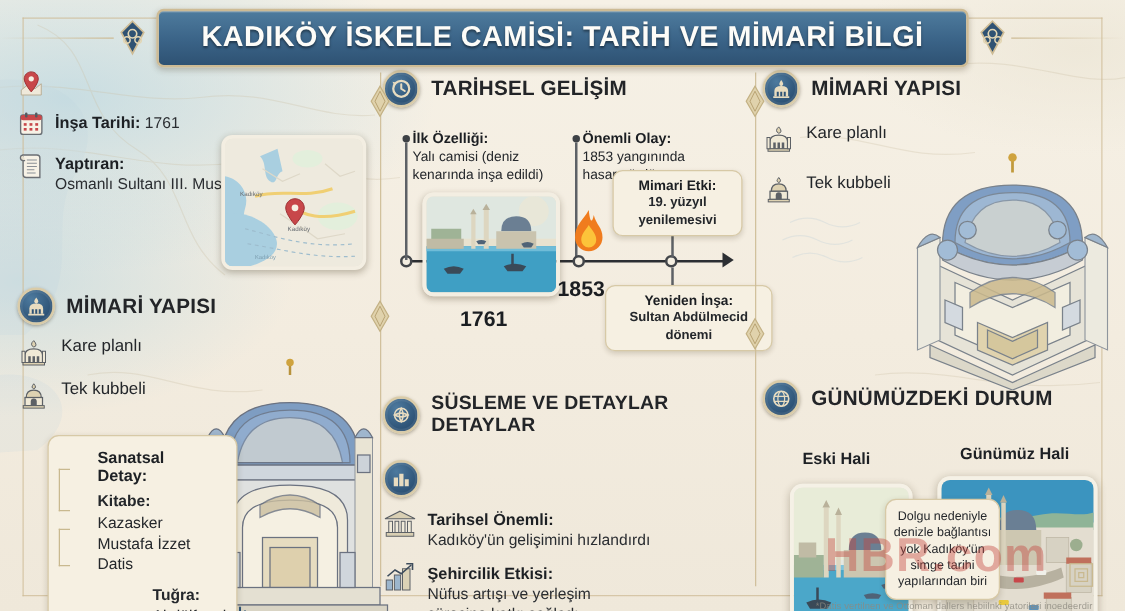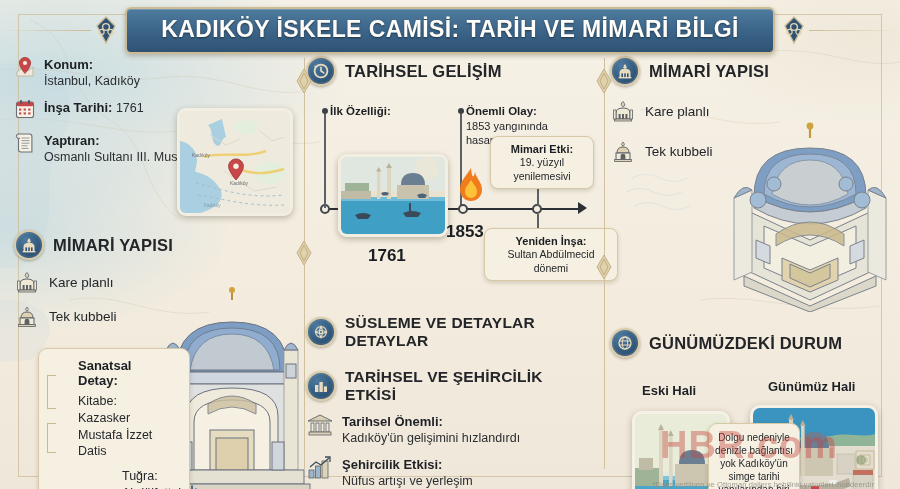--- a/index.html
+++ b/index.html
@@ -76,42 +76,42 @@
   .sec-title { font-size:16.5px; font-weight:bold; color:#232528; letter-spacing:.2px; }
   .sec-title.sm { font-size:15.5px; }
 
   
   .fact { display:flex; align-items:flex-start; gap:8px; margin-bottom:9px; }
   .fact-ico { width:22px; height:24px; flex:0 0 22px; display:flex; align-items:flex-start; justify-content:center; }
   .fact-body { font-size:12.5px; color:#24272b; line-height:1.32; }
   .fact-label { font-weight:bold; font-size:13px; color:#1d2024; }
   .fact-inline { font-weight:bold; font-size:13px; color:#1d2024; }
   .fact-val { font-size:12.5px; color:#2a2d31; }
-  .bullet { display:flex; align-items:center; gap:9px; margin-bottom:8px; }
+  .bullet { display:flex; align-items:flex-start; gap:9px; margin-bottom:8px; }
   .bullet-ico { width:26px; height:26px; flex:0 0 26px; display:flex; align-items:center; justify-content:center;}
   .bullet-txt { font-size:13.5px; color:#23262a; }
 
   
   #map-inset {
     position:absolute; left:163px; top:52px; width:116px; height:108px;
     border-radius:9px; border:3px solid #f3eee2; overflow:hidden;
     box-shadow:0 2px 6px rgba(60,45,20,.3);
     background:#e9e3d6;
   }
   .mapsvg { display:block; }
 
   
   .callout {
     background:#f6f0e2; border:1px solid #d7c9a6; border-radius:9px;
     box-shadow:0 2px 5px rgba(70,55,25,.18);
     padding:9px 25px;
   }
   .callout .ctitle { font-weight:bold; font-size:13px; color:#1d2024; margin-bottom:5px; }
   .callout .cline { font-size:12.5px; color:#24272b; line-height:1.34; margin-bottom:4px; }
-  .callout .ckey { font-weight:normal; }
+  .callout .ckey { font-weight:bold; }
 
   #sanatsal-box { position:absolute; left:24px; top:292px; width:152px; }
   .bracket { position:absolute; left:8px; width:9px; border-left:1.5px solid #c9b98f; }
   .bracket.b1 { top:26px; height:34px; border-top:1.5px solid #c9b98f; border-bottom:1.5px solid #c9b98f; }
   .bracket.b2 { top:74px; height:30px; border-top:1.5px solid #c9b98f; border-bottom:1.5px solid #c9b98f; }
 
   
   #mosque-left  { position:absolute; left:138px; top:228px; width:160px; height:230px; }
   #mosque-right { position:absolute; left:110px; top:24px;  width:178px; height:190px; }
   #tugra { position:absolute; left:140px; top:420px; width:58px; height:58px; }
@@ -129,21 +129,21 @@
   .tl-year { position:absolute; font-weight:bold; font-size:17px; color:#1b1e22; }
   #tl-photo {
     position:absolute; left:32px; top:58px; width:110px; height:83px;
     border-radius:9px; border:3px solid #f3eee2; overflow:hidden;
     box-shadow:0 2px 6px rgba(60,45,20,.32);
   }
   #fire-ico { position:absolute; left:150px; top:70px; width:30px; height:42px; }
   .tl-callout {
     position:absolute; width:104px; background:#f6f0e2; border:1px solid #d7c9a6;
     border-radius:8px; box-shadow:0 2px 4px rgba(70,55,25,.18);
-    padding:5px 7px; text-align:center; font-size:10.5px; line-height:1.28; color:#24272b;
+    padding:5px 7px; text-align:center; font-size:10.5px; line-height:1.28; color:#24272b;font-weight:bold;
   }
   .tl-callout b { font-size:11px; color:#1b1e22; }
 
   
   .cmp-label { font-size:13px; font-weight:bold; color:#1d2024; }
   .photo-card {
     position:absolute; border-radius:10px; border:3px solid #f5f1e6; overflow:hidden;
     box-shadow:0 2px 7px rgba(60,45,20,.3);
   }
   #photo-old { left:22px; top:44px; width:98px; height:122px; }
@@ -265,24 +265,20 @@
 
     <div style="position:relative; height:112px;">
       <div class="fact">
         <div class="fact-ico">
           <svg width="20" height="22" viewBox="0 0 20 22">
             <path d="M2 16 L7 12 L13 15 L18 11 L18 20 L2 20 Z" fill="#efe9da" stroke="#b9ae96" stroke-width=".8"></path>
             <path d="M10 1.5 c-3.2 0-5.6 2.5-5.6 5.6 C4.4 11 10 17.5 10 17.5 S15.6 11 15.6 7.1 C15.6 4 13.2 1.5 10 1.5Z" fill="#c8474a" stroke="#9e3033" stroke-width=".8"></path>
             <circle cx="10" cy="7" r="2.1" fill="#f6efe2"></circle>
           </svg>
         </div>
-        <div class="fact-body">
-          <div class="fact-label">Konum:</div>
-          <div class="fact-val">İstanbul, Kadıköy</div>
-        </div>
       </div>
 
       <div class="fact">
         <div class="fact-ico">
           <svg width="20" height="20" viewBox="0 0 20 20">
             <rect x="1.5" y="3" width="17" height="15.5" rx="2" fill="#f7f2e6" stroke="#6b6f74" stroke-width="1.1"></rect>
             <rect x="1.5" y="3" width="17" height="4.2" rx="2" fill="#c8474a"></rect>
             <rect x="5" y="1" width="2" height="4" rx="1" fill="#55595e"></rect>
             <rect x="13" y="1" width="2" height="4" rx="1" fill="#55595e"></rect>
             <g fill="#c8474a">
@@ -489,20 +485,21 @@
     <div id="timeline">
       <div class="tl-axis"></div>
       <div class="tl-arrow"></div>
 
       <div class="tl-node" style="left:14px;"></div>
 
       <div class="tl-dot" style="left:16px; top:12px;"></div>
       <div class="tl-stem" style="left:18px; top:18px; height:94px;"></div>
       <div class="tl-note" style="left:24px; top:8px; width:118px;">
         <b>İlk Özelliği:</b><br>
+        <span>Yalı camisi (deniz kenarında inşa edildi)</span>
       </div>
 
       <div class="tl-dot" style="left:152px; top:12px;"></div>
       <div class="tl-stem" style="left:154px; top:18px; height:94px;"></div>
       <div class="tl-note" style="left:160px; top:8px; width:112px;">
         <b>Önemli Olay:</b><br>
         <span>1853 yangınında hasar gördü</span>
       </div>
 
       <div id="tl-photo">
@@ -573,21 +570,20 @@
     <div class="sec-head" style="margin-top:18px;">
       <div class="badge">
         <svg width="18" height="18" viewBox="0 0 18 18">
           <g fill="#e8dcc0">
             <rect x="3" y="8" width="3.4" height="7"></rect>
             <rect x="7.4" y="5" width="3.4" height="10"></rect>
             <rect x="11.8" y="9.4" width="3.2" height="5.6"></rect>
           </g>
         </svg>
       </div>
-      <div class="sec-title sm">TARİHSEL VE ŞEHİRCİLİK ETKİSİ</div>
     </div>
 
     <div style="position:relative;">
       <div class="fact">
         <div class="fact-ico" style="width:28px; flex:0 0 28px;">
           <svg width="26" height="24" viewBox="0 0 26 24">
             <path d="M13 2 L25 8 H1Z" fill="#d9cfb3" stroke="#5d6166" stroke-width=".9"></path>
             <g fill="#f0ead9" stroke="#5d6166" stroke-width=".8">
               <rect x="4" y="10" width="3" height="9"></rect>
                 <rect x="9" y="10" width="3" height="9"></rect>
@@ -701,21 +697,21 @@
             <g fill="#d4dae0">
               <path d="M36 118 L50 124 L50 142 L36 136Z"></path>
               <path d="M144 118 L130 124 L130 142 L144 136Z"></path>
             </g>
             <path d="M24 154 L90 184 L156 154 L156 164 L90 190 L24 164Z" fill="#dcd8c9"></path>
           </g>
         </svg>
       </div>
     </div>
 
-    <div class="sec-head" style="margin-top:60px;">
+    <div class="sec-head" style="margin-top:36px;">
       <div class="badge">
         <svg width="18" height="18" viewBox="0 0 18 18">
           <circle cx="9" cy="9" r="6" fill="none" stroke="#e8dcc0" stroke-width="1.3"></circle>
           <ellipse cx="9" cy="9" rx="2.7" ry="6" fill="none" stroke="#e8dcc0" stroke-width="1"></ellipse>
           <path d="M3.2 7 h11.6 M3.2 11 h11.6" stroke="#e8dcc0" stroke-width="1"></path>
         </svg>
       </div>
       <div class="sec-title">GÜNÜMÜZDEKİ DURUM</div>
     </div>
 

